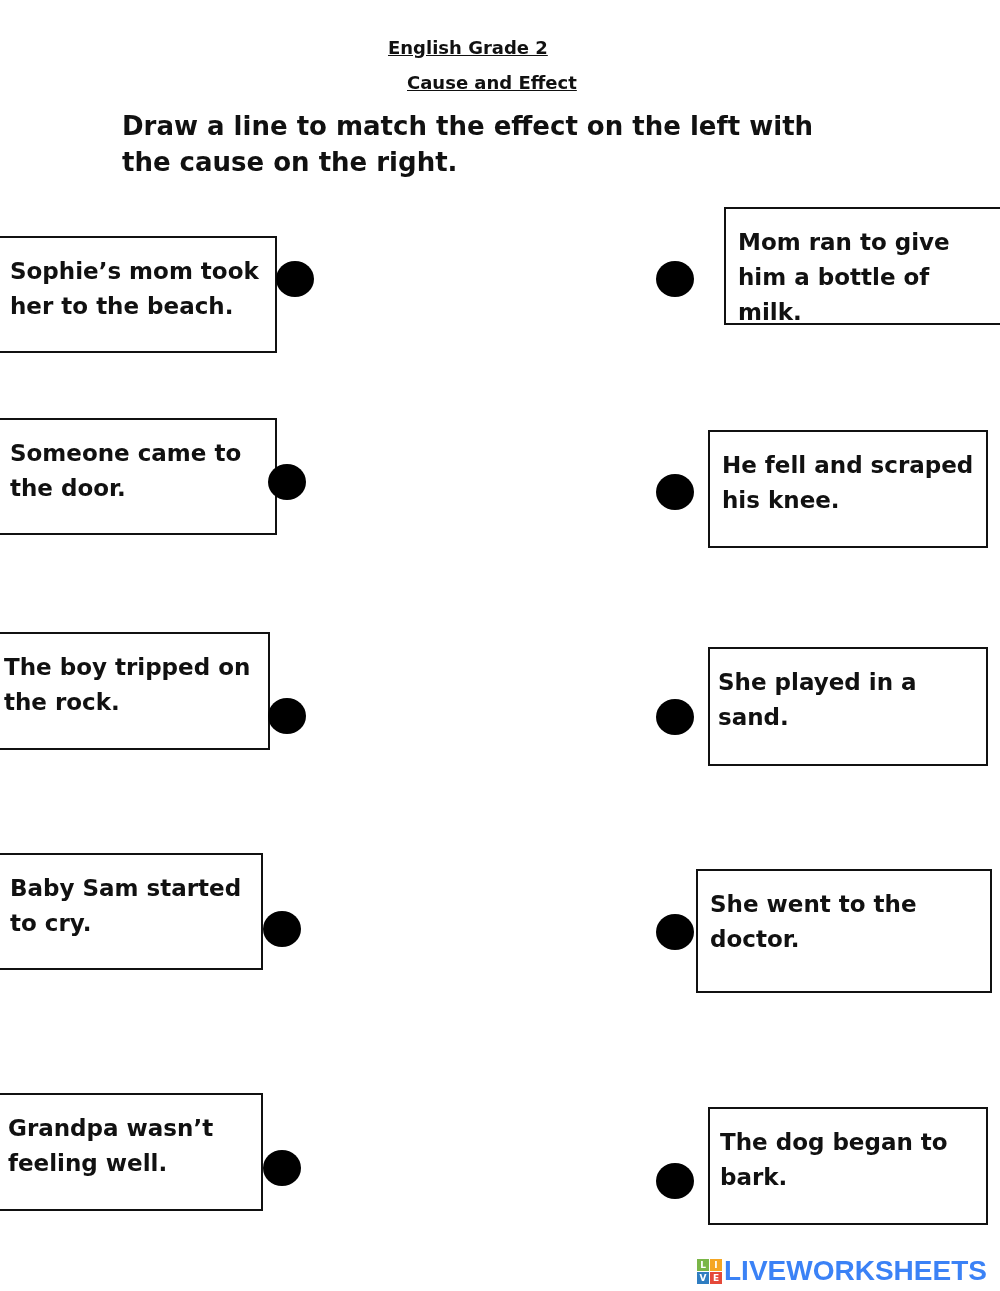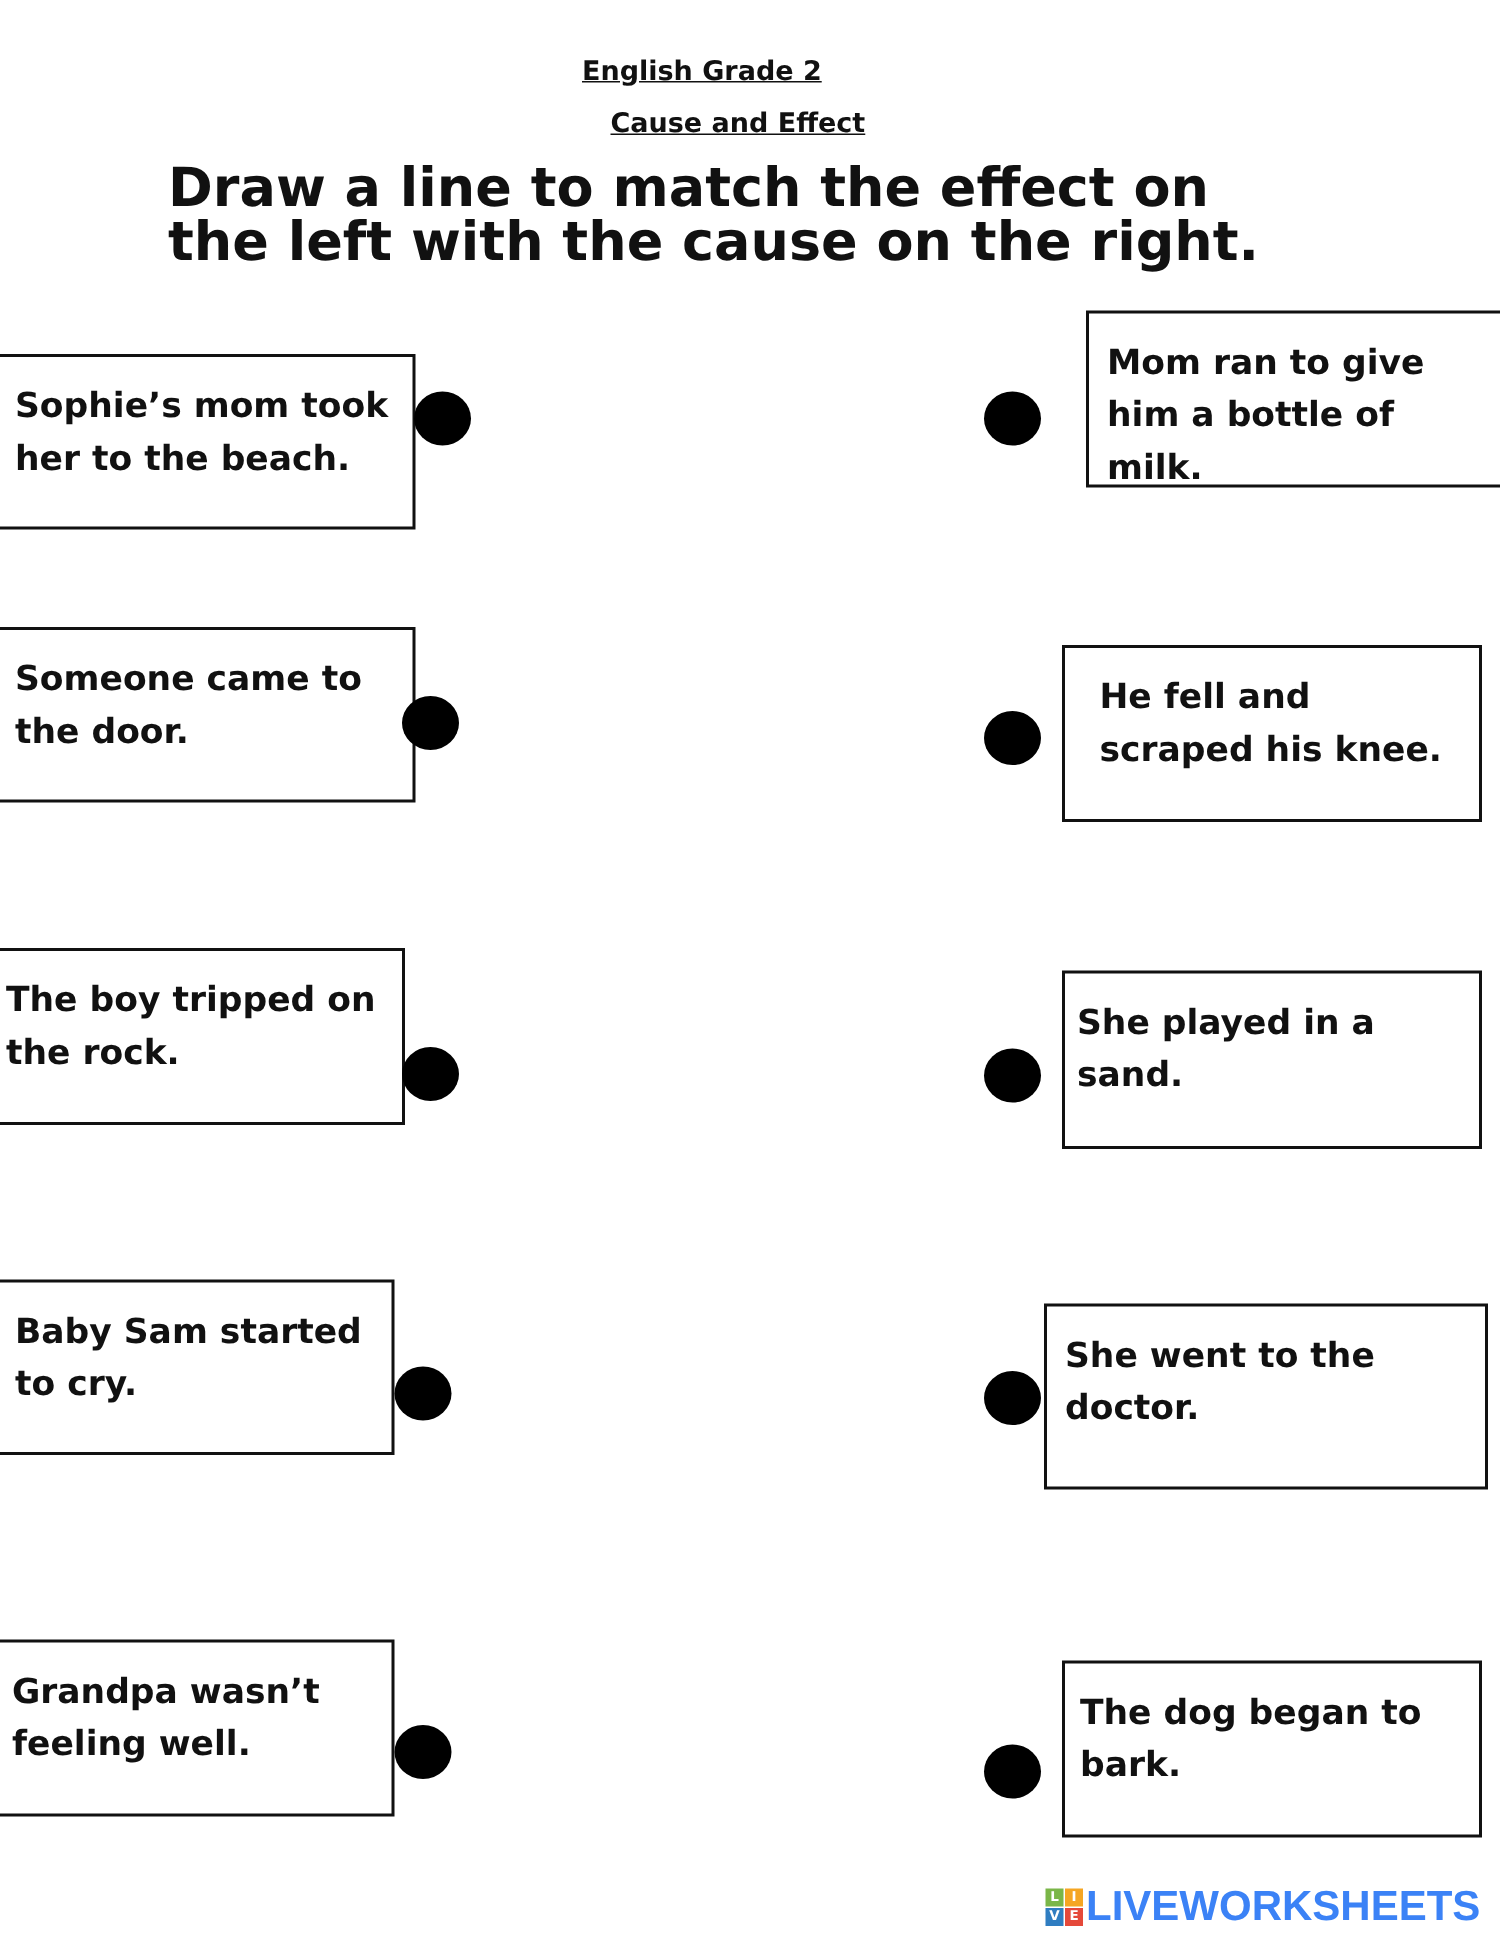--- a/index.html
+++ b/index.html
@@ -1,19 +1,19 @@
 <!DOCTYPE html>
 <html><head>
 <meta charset="utf-8">
 <style>
   html, body { margin:0; padding:0; background:#ffffff; }
   body { width:1000px; height:1291px; position:relative; overflow:hidden;
          font-family:"DejaVu Sans","Liberation Sans",sans-serif; color:#111; }
   .title { position:absolute; font-weight:bold; font-size:18px; white-space:nowrap;text-decoration:underline; }
-  .instr { position:absolute; left:112px; top:108px; font-weight:bold; font-size:36px; line-height:36px; width:740px; }
+  .instr { position:absolute; left:122px; top:108px; font-weight:bold; font-size:26px; line-height:36px; width:740px; }
   .box { position:absolute; border:2px solid #111; background:#fff; box-sizing:border-box;
          font-weight:bold; font-size:23px; line-height:35px; padding:16px 10px 0 10px; }
   .dot { position:absolute; width:38px; height:36px; border-radius:50%; background:#000; }
   .logo { position:absolute; left:697px; top:1255px; display:flex; align-items:center; }
   .logo-tiles { display:grid; grid-template-columns:12px 12px; grid-template-rows:12px 12px; gap:1px; margin-right:2px; }
   .logo-tiles span { display:flex; align-items:center; justify-content:center; font-size:9px; font-weight:bold; color:#fff; }
   .logo-text { font-weight:bold; font-size:28px; color:#3b82f6; letter-spacing:0px; font-family:"Liberation Sans",sans-serif; }
 </style>
 </head>
 <body>
@@ -34,21 +34,21 @@
 <div class="box" style="left:-2px; top:853px; width:265px; height:117px;">Baby Sam started to cry.</div>
 <div class="dot" style="left:263px; top:911px;"></div>
 
 <div class="box" style="left:-2px; top:1093px; width:265px; height:118px; padding-left:8px;">Grandpa wasn’t feeling well.</div>
 <div class="dot" style="left:263px; top:1150px;"></div>
 
 <div class="dot" style="left:656px; top:261px;"></div>
 <div class="box" style="left:708px; top:207px; width:280px; height:118px; padding-left:12px;margin-left:16px;">Mom ran to give him a bottle of milk.</div>
 
 <div class="dot" style="left:656px; top:474px;"></div>
-<div class="box" style="left:708px; top:430px; width:280px; height:118px; padding-left:23px;">He fell and scraped his knee.</div>
+<div class="box" style="left:708px; top:430px; width:280px; height:118px; padding-left:12px;">He fell and scraped his knee.</div>
 
 <div class="dot" style="left:656px; top:699px;"></div>
 <div class="box" style="left:708px; top:647px; width:280px; height:119px; padding-left:8px;">She played in a sand.</div>
 
 <div class="dot" style="left:656px; top:914px;"></div>
 <div class="box" style="left:696px; top:869px; width:296px; height:124px; padding-left:12px;">She went to the doctor.</div>
 
 <div class="dot" style="left:656px; top:1163px;"></div>
 <div class="box" style="left:708px; top:1107px; width:280px; height:118px; ">The dog began to bark.</div>
 

